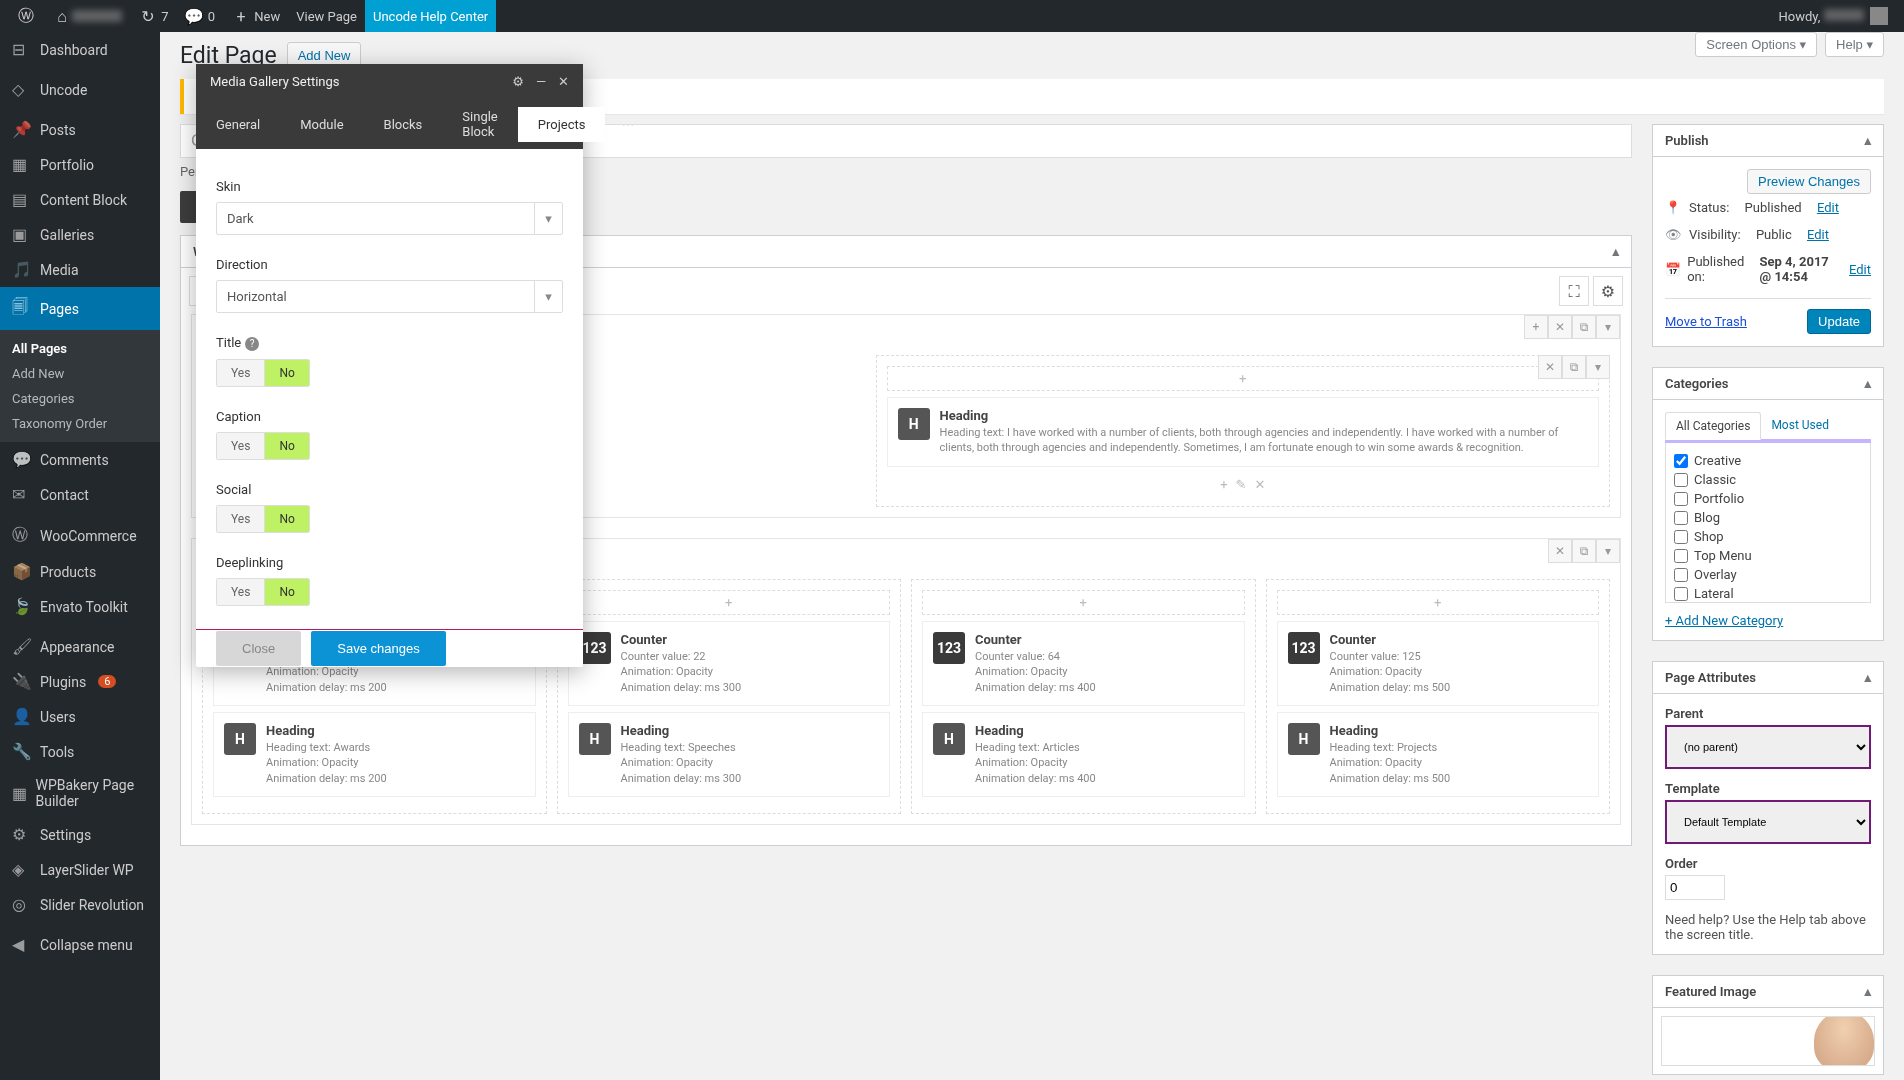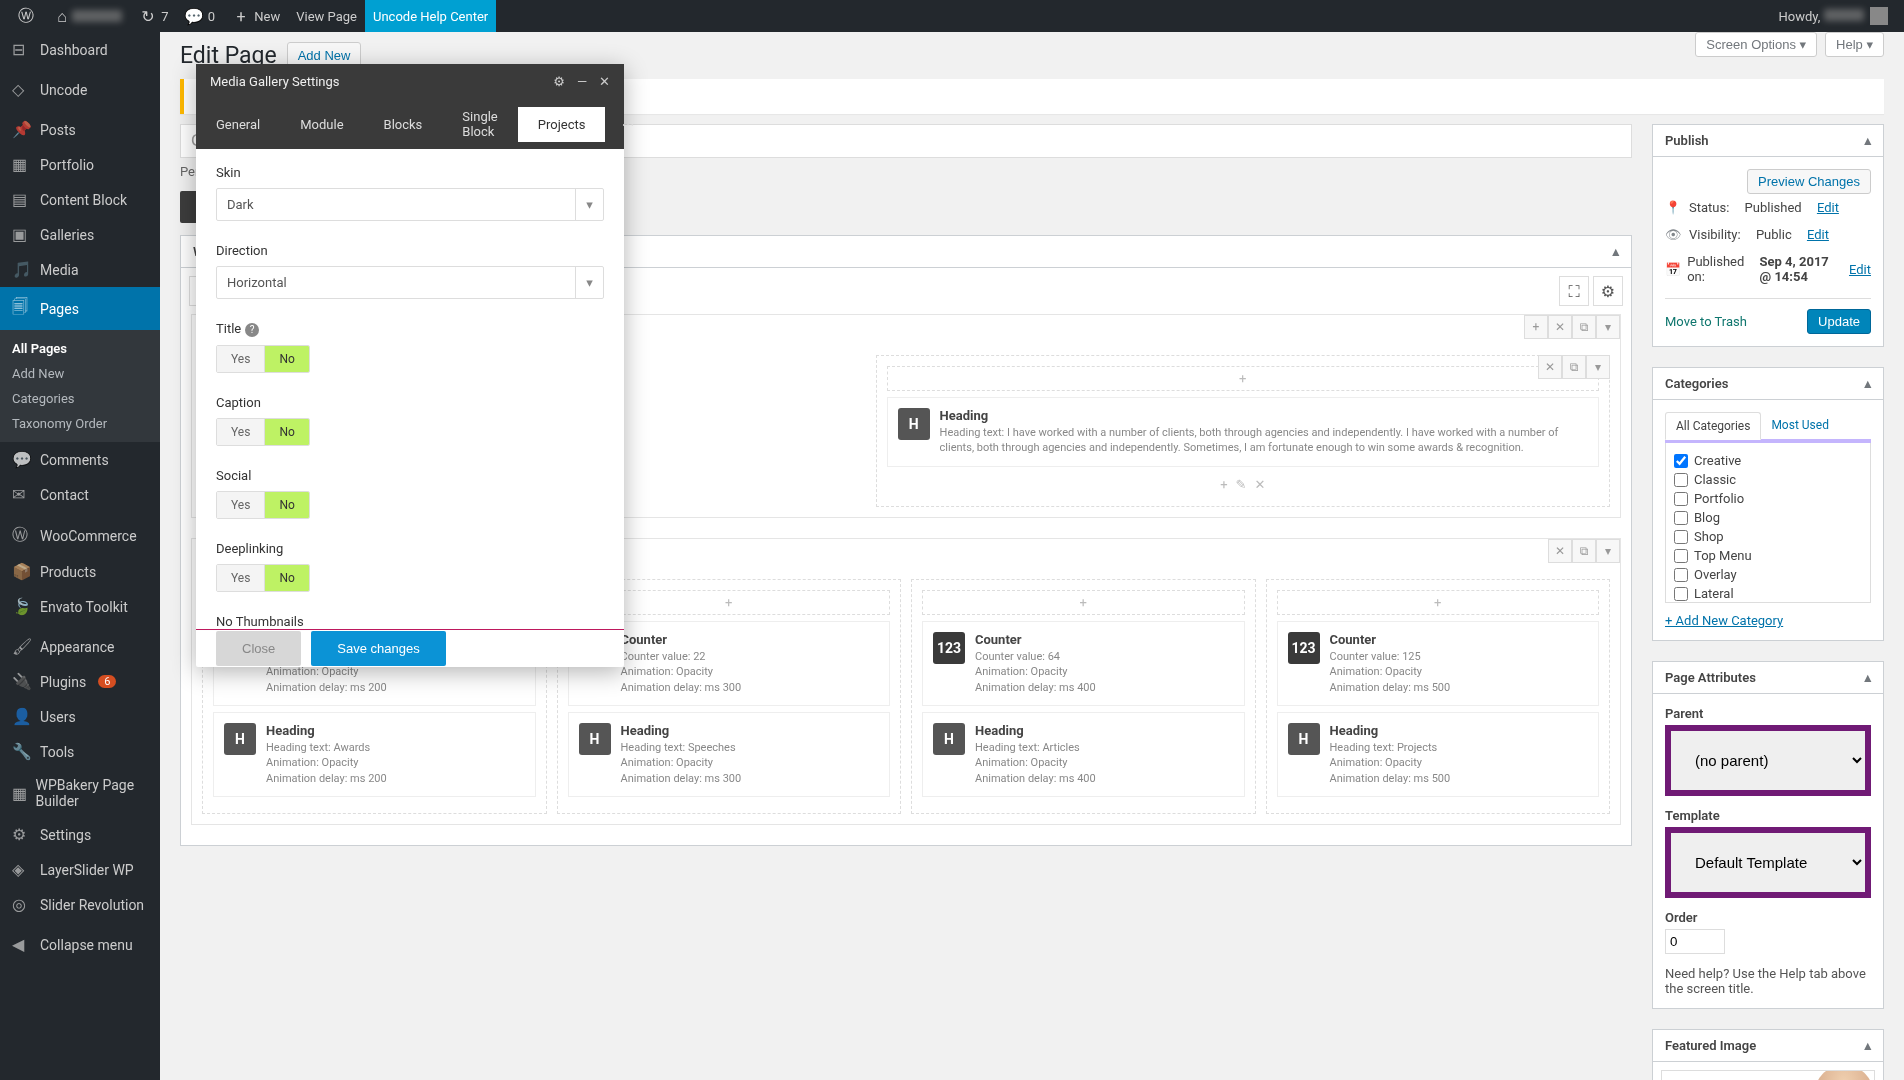--- a/index.html
+++ b/index.html
@@ -66,50 +66,50 @@
 .el-icon { width:32px; height:32px; background:#555; color:#fff; display:flex; align-items:center; justify-content:center; border-radius:3px; font-weight:bold; font-size:14px; flex-shrink:0; }
 .el-icon.counter { background:#3a3a3a; }
 .el-info strong { display:block; color:#444; font-size:13px; margin-bottom:2px; }
 .el-info div { line-height:1.4; }
 .el-actions { display:flex; justify-content:center; gap:8px; padding:4px; color:#bbb; }
 
 
 .pub-row { display:flex; align-items:center; gap:6px; padding:6px 0; font-size:13px; }
 .pub-ico { width:18px; color:#82878c; }
 .link { color:#0073aa; text-decoration:underline; cursor:pointer; }
-.trash-link { color:#0f766e; cursor:pointer; }
+.trash-link { color:#1d4ed8; text-decoration:underline; cursor:pointer; }
 .pub-foot { display:flex; justify-content:space-between; align-items:center; padding:10px 0 0; border-top:1px solid #ddd; margin-top:8px; }
 
 .cat-tabs { display:flex; border-bottom:4px solid #c4b5fd; }
 .cat-tab { padding:6px 10px; cursor:pointer; font-size:12px; color:#0073aa; }
 .cat-tab.active { border:1px solid #ddd; border-bottom:1px solid #fff; margin-bottom:-1px; background:#fff; border-radius:3px 3px 0 0; color:#444; }
 .cat-list { max-height:160px; overflow-y:auto; border:1px solid #ddd; border-top:none; padding:8px; }
 .cat-item { display:flex; align-items:center; gap:6px; padding:2px 0; font-size:13px; }
 .cat-item input { width:14px; height:14px; }
 
-.sel { width:100%; padding:20px; border:6px solid #701a75; font-size:15px; }
+.sel { width:100%; padding:13px; border:2px solid #701a75; font-size:11px; }
 .inp-sm { width:60px; padding:4px; border:1px solid #ddd; }
 
 .featured-img { border:1px solid #ddd; padding:0; background:#fff; height:50px; display:flex; align-items:center; overflow:hidden; }
 .featured-img .fi-text { font-size:11px; color:#2b3a9e; font-weight:700; padding:10px; }
 .fi-face { width:60px; height:60px; background:radial-gradient(ellipse at 50% 30%, #f0d0b0, #d0a080); border-radius:50% 50% 40% 40%; margin-left:auto; }
 
 
-.modal { position:fixed; top:64px; left:196px; width:428px; background:#fff; box-shadow:0 5px 25px rgba(0,0,0,.3); z-index:5000; border-radius:2px; }
+.modal { position:fixed; top:64px; left:196px; width:387px; background:#fff; box-shadow:0 5px 25px rgba(0,0,0,.3); z-index:5000; border-radius:2px; }
 .modal-head { background:#3a3a3a; color:#eee; padding:10px 14px; display:flex; align-items:center; font-size:13px; }
 .modal-head-ctrls { margin-left:auto; display:flex; gap:12px; color:#ccc; }
 .modal-head-ctrls span { cursor:pointer; }
 .modal-tabs { background:#3a3a3a; display:flex; align-items:center; }
 .modal-tab { padding:10px 20px; color:#ddd; font-size:13px; cursor:pointer; }
 .modal-tab.active { background:#fff; color:#333; }
 .modal-tab-more { margin-left:auto; padding:10px 16px; color:#ddd; cursor:pointer; letter-spacing:2px; }
 .modal-body { max-height:480px; overflow-y:auto; padding:16px 20px; position:relative; }
 .modal-body::-webkit-scrollbar { width:10px; }
 .modal-body::-webkit-scrollbar-thumb { background:#c0c0c0; border-radius:5px; }
-.field { margin-bottom:22px; }
+.field { margin-bottom:22px;margin-top:14px; }
 .field label { display:block; font-size:13px; color:#333; margin-bottom:8px; }
 .field .help-ico { display:inline-flex; width:14px; height:14px; background:#888; color:#fff; border-radius:50%; font-size:10px; align-items:center; justify-content:center; margin-left:4px; }
 .select-wrap { position:relative; border:1px solid #ddd; border-radius:2px; }
 .select-val { padding:8px 10px; font-size:13px; color:#555; }
 .select-caret { position:absolute; right:0; top:0; bottom:0; width:28px; border-left:1px solid #ddd; display:flex; align-items:center; justify-content:center; color:#888; }
 .yn-group { display:inline-flex; border:1px solid #ddd; border-radius:2px; overflow:hidden; }
 .yn-btn { padding:6px 14px; background:#f4f4f4; font-size:12px; cursor:pointer; color:#666; border-right:1px solid #ddd; }
 .yn-btn:last-child { border-right:none; }
 .yn-btn.active { background:#bef264; color:#333; }
 .modal-foot { padding:1px 20px; display:flex; gap:10px; border-top:1px solid #be185d; }

